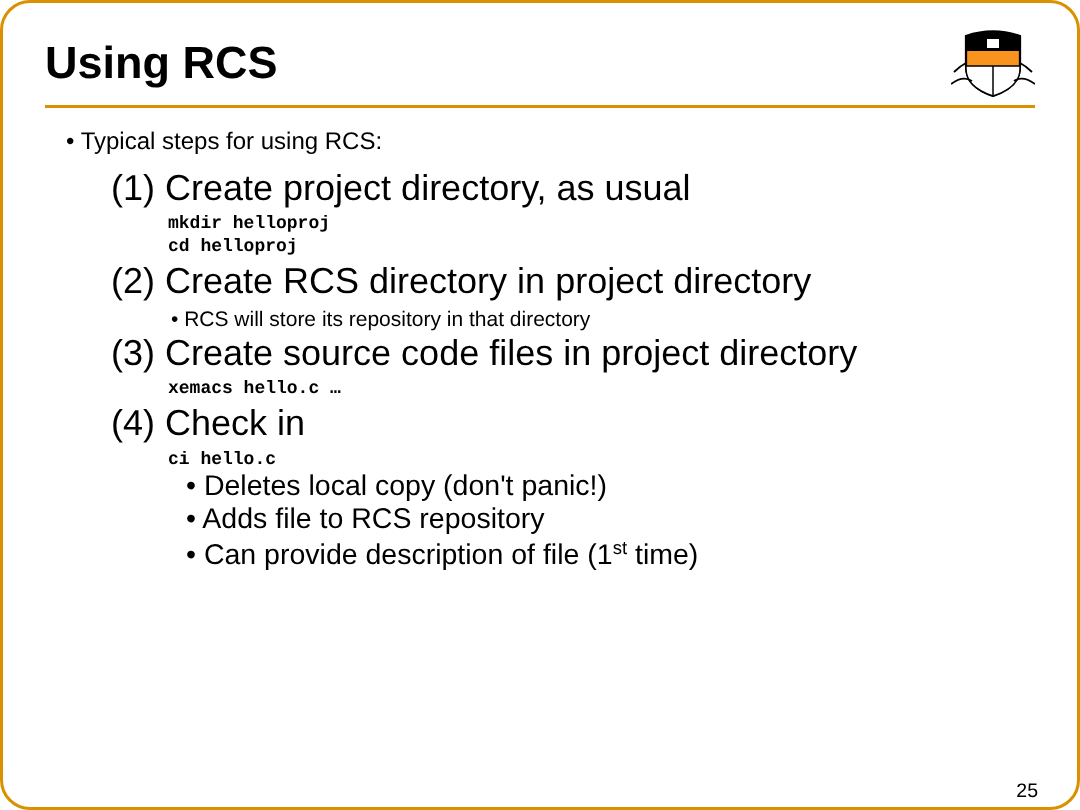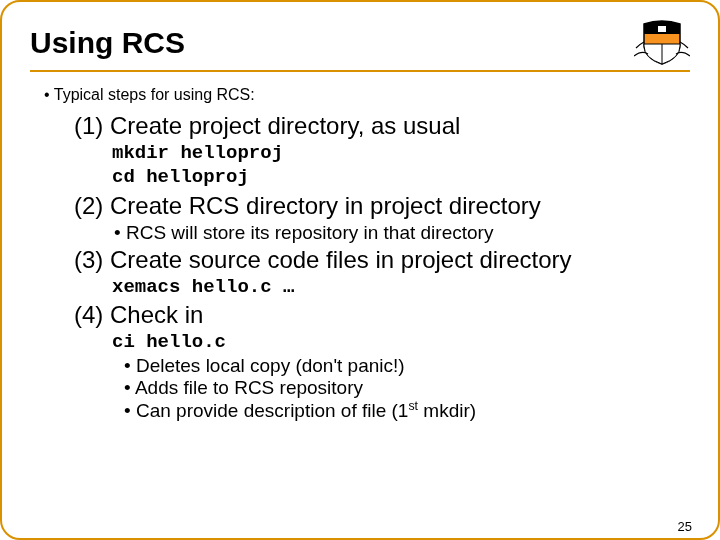--- a/index.html
+++ b/index.html
@@ -38,26 +38,26 @@
   }
   .step {
     font-size: 24px;
     margin-left: 44px;
     margin-top: 2px;
     margin-bottom: 2px;
   }
   .code {
     font-family: "Courier New", Courier, monospace;
     font-weight: bold;
-    font-size: 19px;
+    font-size: 12px;
     margin-left: 82px;
     line-height: 1.25;
   }
   .sub-bullet {
-    font-size: 19px;
+    font-size: 14px;
     margin-left: 84px;
   }
   .sub-bullet::before {
     content: "• ";
   }
   .subsub-bullet {
     font-size: 19px;
     margin-left: 94px;
   }
   .subsub-bullet::before {
@@ -100,16 +100,16 @@
   <div class="step">(2) Create RCS directory in project directory</div>
   <div class="sub-bullet">RCS will store its repository in that directory</div>
 
   <div class="step">(3) Create source code files in project directory</div>
   <div class="code">xemacs hello.c …</div>
 
   <div class="step">(4) Check in</div>
   <div class="code">ci hello.c</div>
   <div class="subsub-bullet">Deletes local copy (don't panic!)</div>
   <div class="subsub-bullet">Adds file to RCS repository</div>
-  <div class="subsub-bullet"><span>Can provide description of file (1</span><span class="super">st</span><span> mkdir)</span></div>
+  <div class="subsub-bullet"><span>Can provide description of file (1</span><span class="super">st</span><span> time)</span></div>
 
   <div class="page-num">25</div>
 </div>
 
 </body></html>

